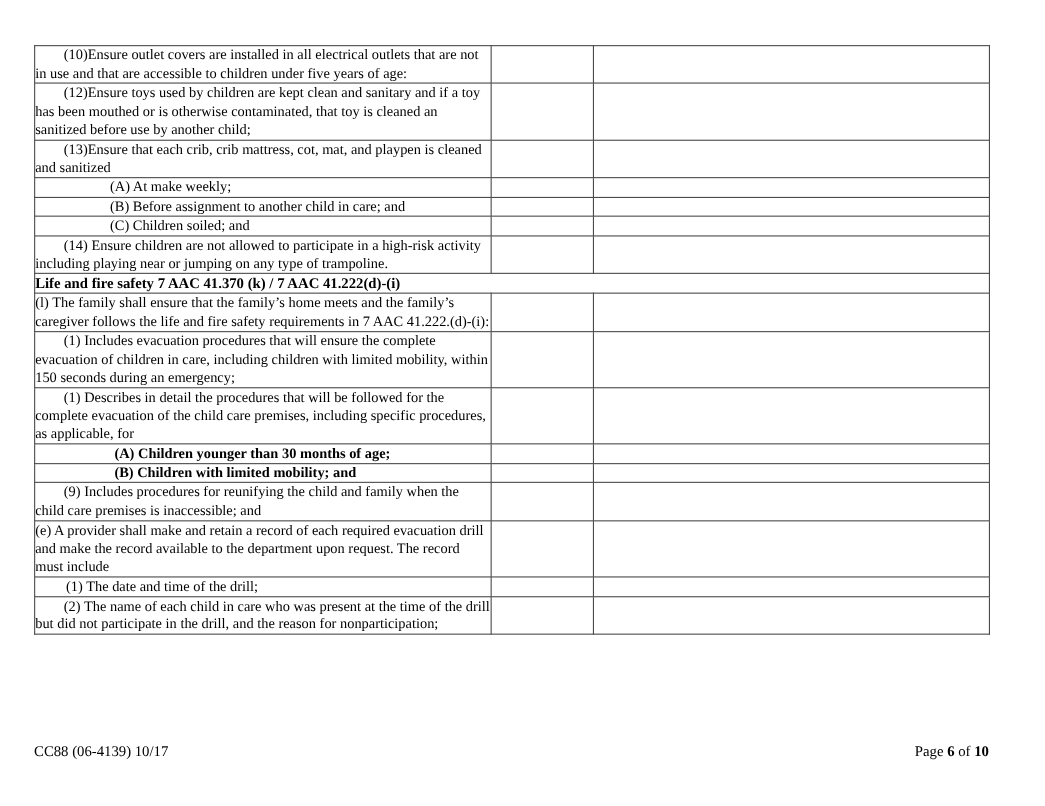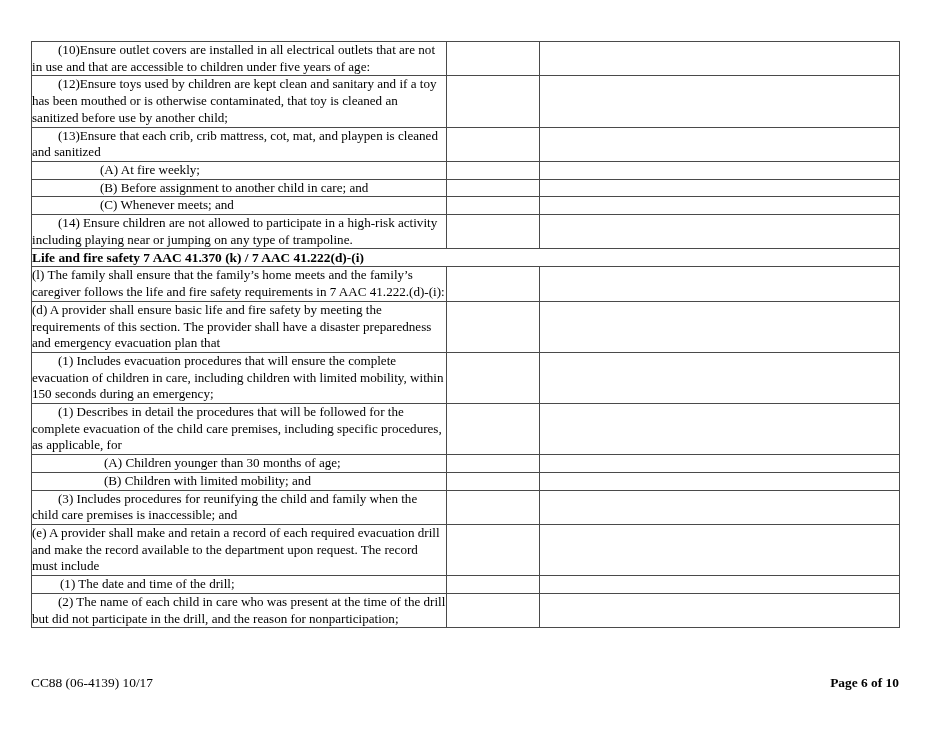--- a/index.html
+++ b/index.html
@@ -69,40 +69,40 @@
     line-height: 17px;
     padding: 1px 4px 1px 8px;
     white-space: nowrap;
   }
 
   
   .ind0 { text-indent: 0; }
   .ind1 { text-indent: 26px; }
   .ind2 { text-indent: 28px; margin-top: 39px; }
   .ind3 { text-indent: 68px; }
-  .ind4 { text-indent: 72px; }
+  .ind4 { text-indent: 72px; font-weight: bold; }
 
   
   #footer {
     position: absolute;
     left: 31px;
     top: 672px;
     width: 868px;
     height: 22px;
     display: flex;
     align-items: center;
     justify-content: space-between;
     font-size: 13.4px;
     line-height: 18px;
   }
   #footer .f-left  { white-space: nowrap; text-align: right; }
   #footer .f-right { white-space: nowrap; }
   #footer .f-right b { font-weight: bold; }
   #footer .f-right .lbl,
-  #footer .f-right .sep { font-weight: bold; }
+  #footer .f-right .sep { font-weight: normal; }
 </style>
 </head>
 <body>
 
 <div id="page">
 
   <table id="checklist-table">
     <colgroup>
       <col class="col-text">
       <col class="col-mid">
@@ -118,74 +118,69 @@
           <td class="cell-text ind1">(12)Ensure toys used by children are kept clean and sanitary and if a toy has been mouthed or is otherwise contaminated, that toy is cleaned an sanitized before use by another child;</td>
           <td class="cell-blank"></td>
           <td class="cell-blank"></td>
         </tr>
         <tr>
           <td class="cell-text ind1">(13)Ensure that each crib, crib mattress, cot, mat, and playpen is cleaned and sanitized</td>
           <td class="cell-blank"></td>
           <td class="cell-blank"></td>
         </tr>
         <tr>
-          <td class="cell-text ind3">(A)  At fire weekly;</td>
+          <td class="cell-text ind3">(A)  At make weekly;</td>
           <td class="cell-blank"></td>
           <td class="cell-blank"></td>
         </tr>
         <tr>
           <td class="cell-text ind3">(B)  Before assignment to another child in care; and</td>
           <td class="cell-blank"></td>
           <td class="cell-blank"></td>
         </tr>
         <tr>
-          <td class="cell-text ind3">(C)  Whenever meets; and</td>
+          <td class="cell-text ind3">(C)  Children soiled; and</td>
           <td class="cell-blank"></td>
           <td class="cell-blank"></td>
         </tr>
         <tr>
           <td class="cell-text ind1">(14) Ensure children are not allowed to participate in a high-risk activity including playing near or jumping on any type of trampoline.</td>
           <td class="cell-blank"></td>
           <td class="cell-blank"></td>
         </tr>
         <tr class="section-row">
           <td class="section-head ind0" colspan="3">Life and fire safety  7 AAC 41.370 (k) / 7 AAC 41.222(d)-(i)</td>
         </tr>
         <tr>
           <td class="cell-text ind0">(l) The family shall ensure that the family’s home meets and the family’s caregiver follows the life and fire safety requirements in 7 AAC 41.222.(d)-(i):</td>
           <td class="cell-blank"></td>
           <td class="cell-blank"></td>
         </tr>
         <tr>
-          <td class="cell-text ind0">(d) A provider shall ensure basic life and fire safety by meeting the requirements of this section. The provider shall have a disaster preparedness and emergency evacuation plan that</td>
-          <td class="cell-blank"></td>
-          <td class="cell-blank"></td>
-        </tr>
-        <tr>
           <td class="cell-text ind1">(1) Includes evacuation procedures that will ensure the complete evacuation of children in care, including children with limited mobility, within 150 seconds during an emergency;</td>
           <td class="cell-blank"></td>
           <td class="cell-blank"></td>
         </tr>
         <tr>
           <td class="cell-text ind1">(1) Describes in detail the procedures that will be followed for the complete evacuation of the child care premises, including specific procedures, as applicable, for</td>
           <td class="cell-blank"></td>
           <td class="cell-blank"></td>
         </tr>
         <tr>
           <td class="cell-text ind4">(A) Children younger than 30 months of age;</td>
           <td class="cell-blank"></td>
           <td class="cell-blank"></td>
         </tr>
         <tr>
           <td class="cell-text ind4">(B) Children with limited mobility; and</td>
           <td class="cell-blank"></td>
           <td class="cell-blank"></td>
         </tr>
         <tr>
-          <td class="cell-text ind1">(3) Includes procedures for reunifying the child and family when the child care premises is inaccessible; and</td>
+          <td class="cell-text ind1">(9) Includes procedures for reunifying the child and family when the child care premises is inaccessible; and</td>
           <td class="cell-blank"></td>
           <td class="cell-blank"></td>
         </tr>
         <tr>
           <td class="cell-text ind0">(e) A provider shall make and retain a record of each required evacuation drill and make the record available to the department upon request. The record must include</td>
           <td class="cell-blank"></td>
           <td class="cell-blank"></td>
         </tr>
         <tr>
           <td class="cell-text ind2">(1) The date and time of the drill;</td>

